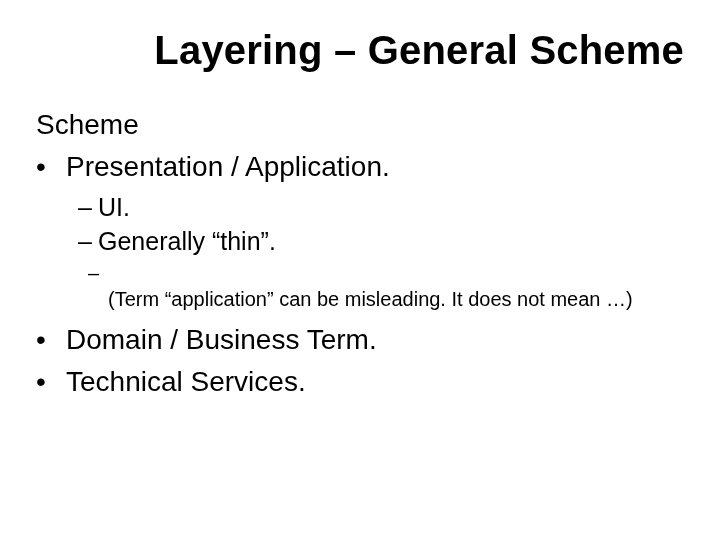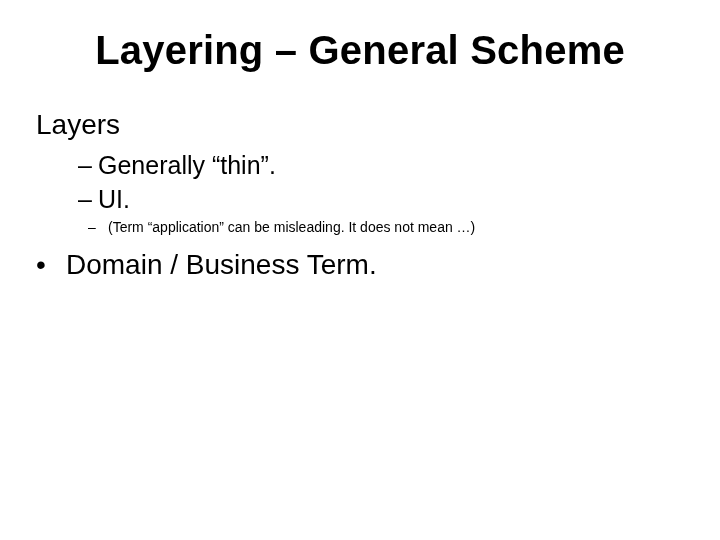--- a/index.html
+++ b/index.html
@@ -12,21 +12,21 @@
     color: #000000;
   }
   .slide {
     box-sizing: border-box;
     width: 720px;
     height: 540px;
     padding: 28px 36px 0 36px;
   }
   .title {
     font-size: 40px;
-    text-align: center;
+    text-align: right;
     margin: 0 0 34px 0;
     letter-spacing: 0.2px;
   }
   .body {
     font-size: 28px;
     line-height: 1.28;
   }
   .lvl0 {
     margin: 0 0 6px 0;
   }
@@ -37,45 +37,51 @@
   .lvl1 .bullet-dot {
     display: inline-block;
     width: 30px;
     text-align: left;
   }
   .lvl2 {
     font-size: 25px;
     margin: 2px 0 2px 42px;
   }
   .lvl3 {
-    font-size: 14px;
+    font-size: 20px;
     margin: 4px 0 10px 52px;
   }
   .dash {
     display: inline-block;
     width: 20px;
   }
 </style>
 </head>
 <body>
 
 <div class="slide">
   <h1 class="title">Layering – General Scheme</h1>
 
   <div class="body">
-    <div class="lvl0">Layers</div>
+    <div class="lvl0">Scheme</div>
 
-    <div class="lvl2">
-      <span class="dash">–</span><span>Generally “thin”.</span>
+    <div class="lvl1">
+      <span class="bullet-dot">•</span><span>Presentation / Application.</span>
     </div>
     <div class="lvl2">
       <span class="dash">–</span><span>UI.</span>
+    </div>
+    <div class="lvl2">
+      <span class="dash">–</span><span>Generally “thin”.</span>
     </div>
     <div class="lvl3">
       <span class="dash">–&nbsp;&nbsp;</span><span>(Term “application” can be misleading. It does not mean …)</span>
     </div>
 
     <div class="lvl1">
       <span class="bullet-dot">•</span><span>Domain / Business Term.</span>
     </div>
 
+    <div class="lvl1">
+      <span class="bullet-dot">•</span><span>Technical Services.</span>
+    </div>
   </div>
 </div>
 
 </body></html>

